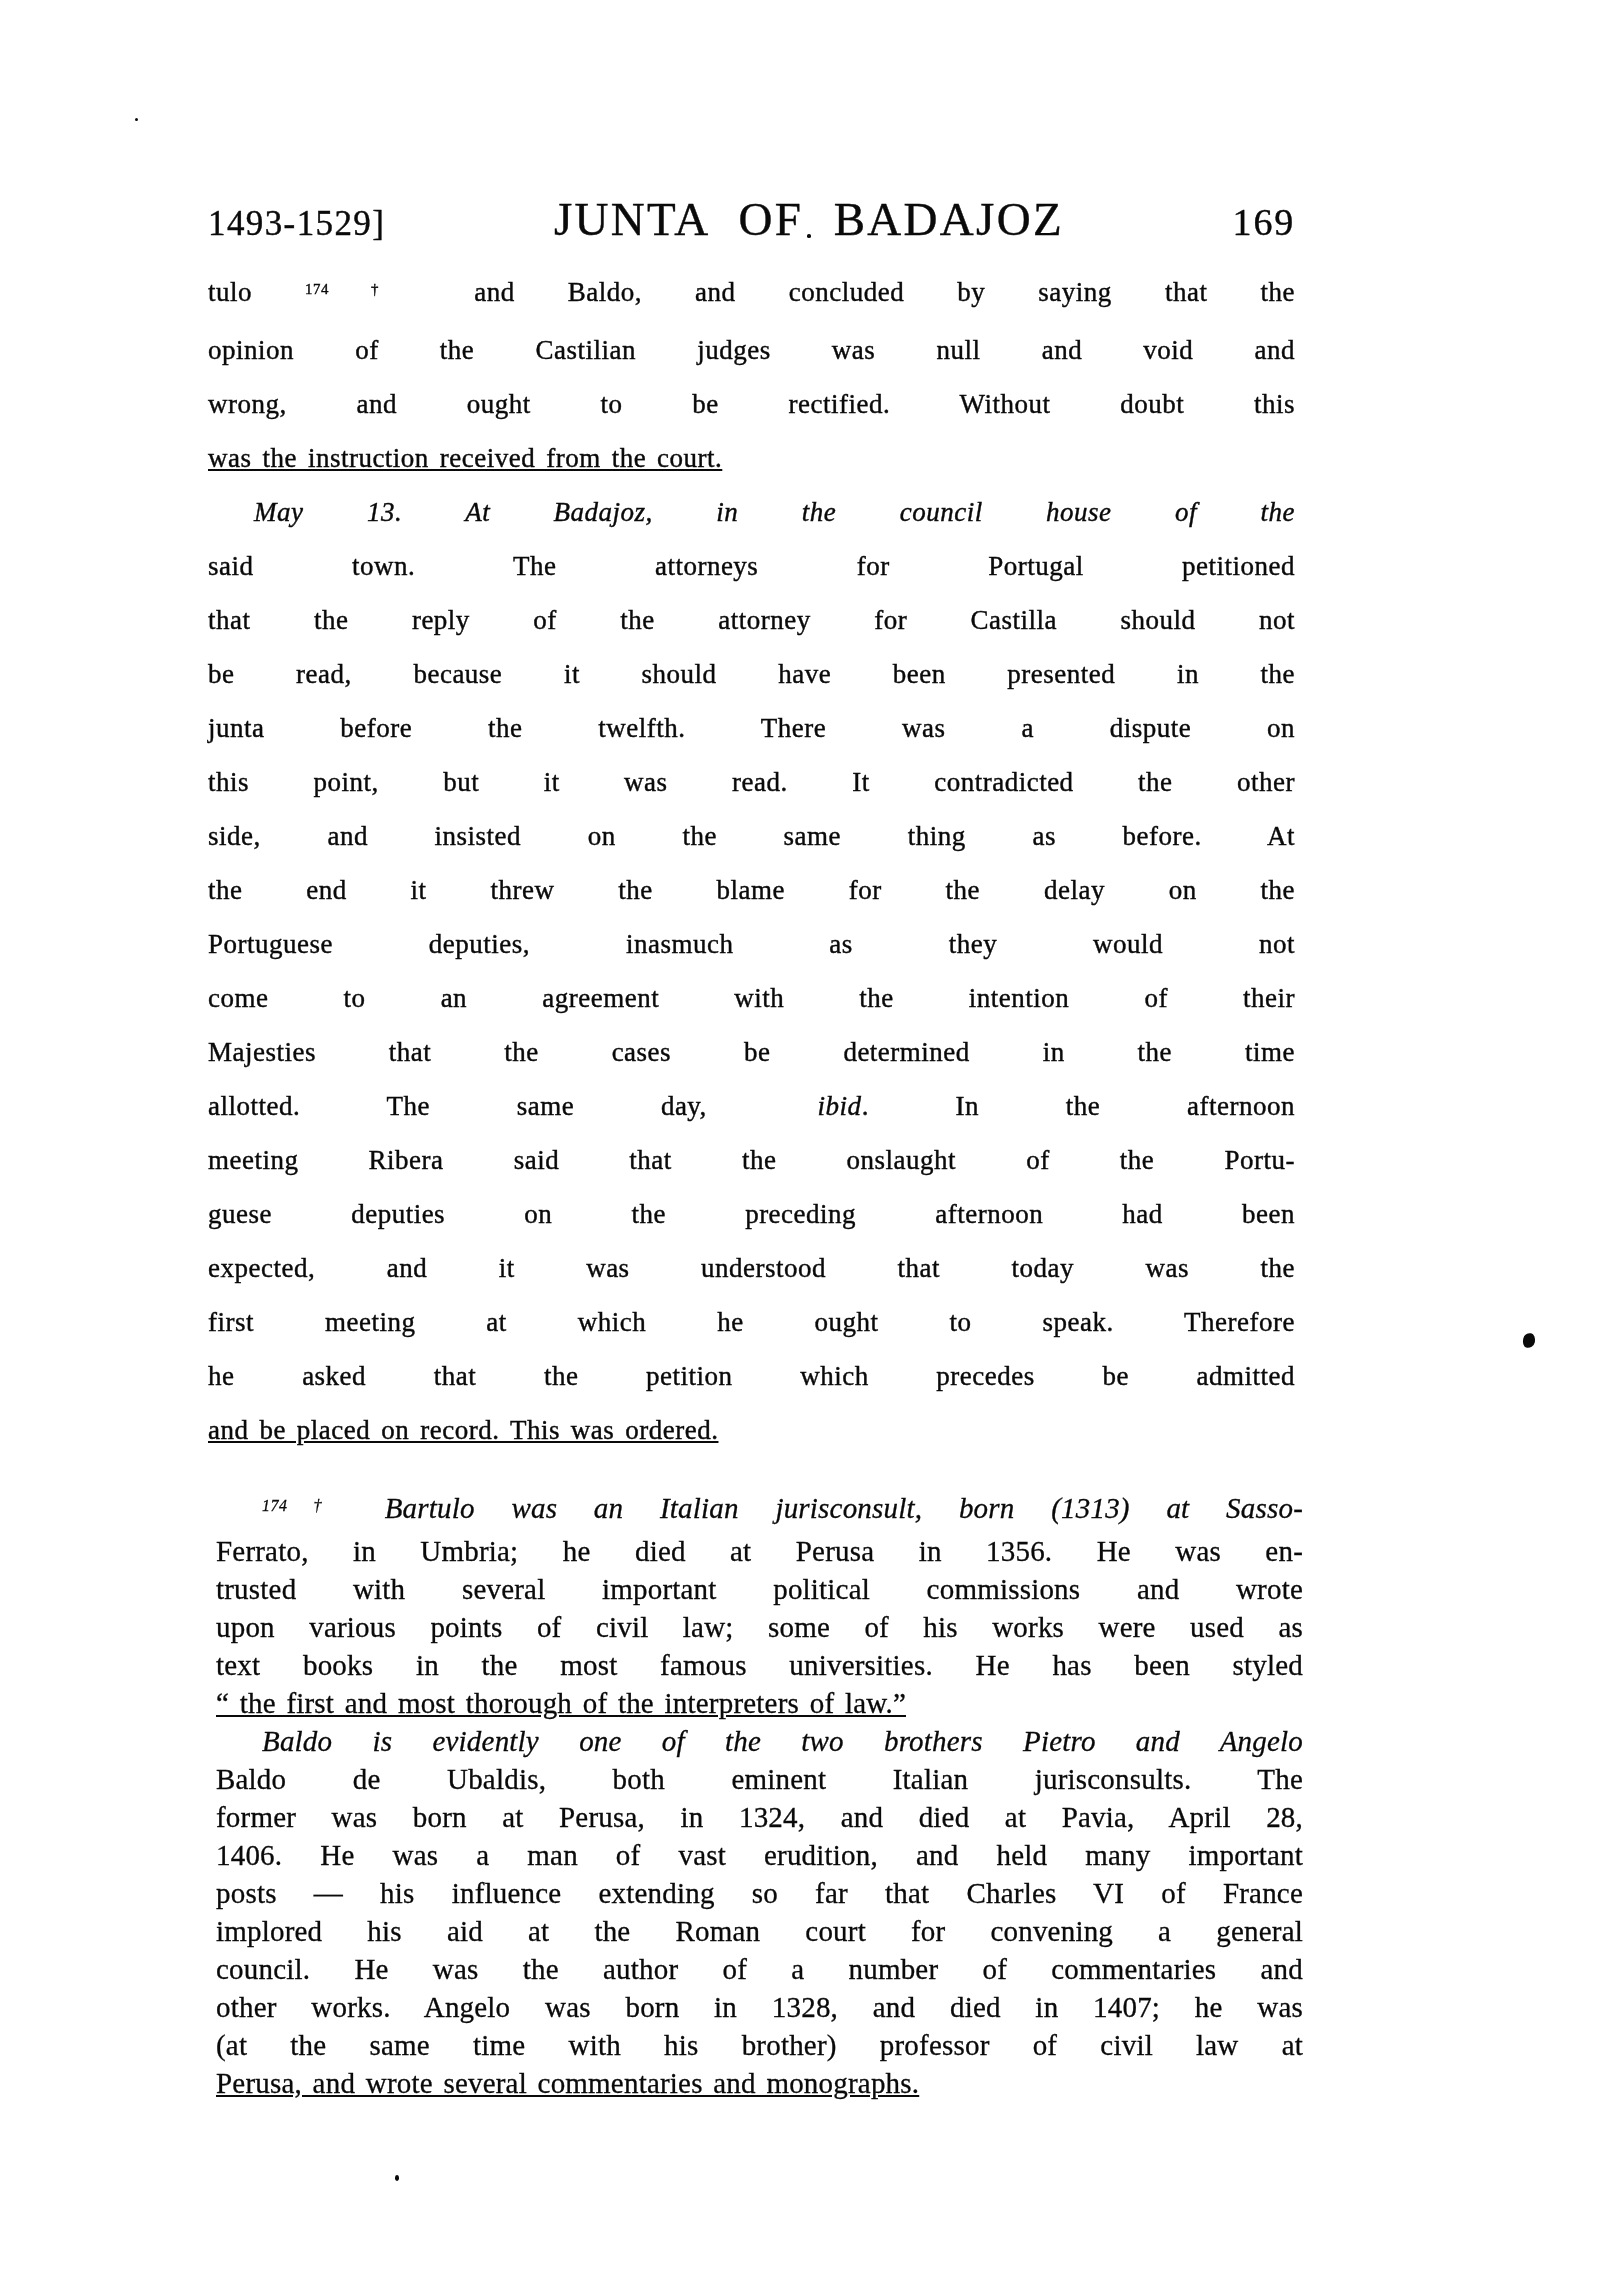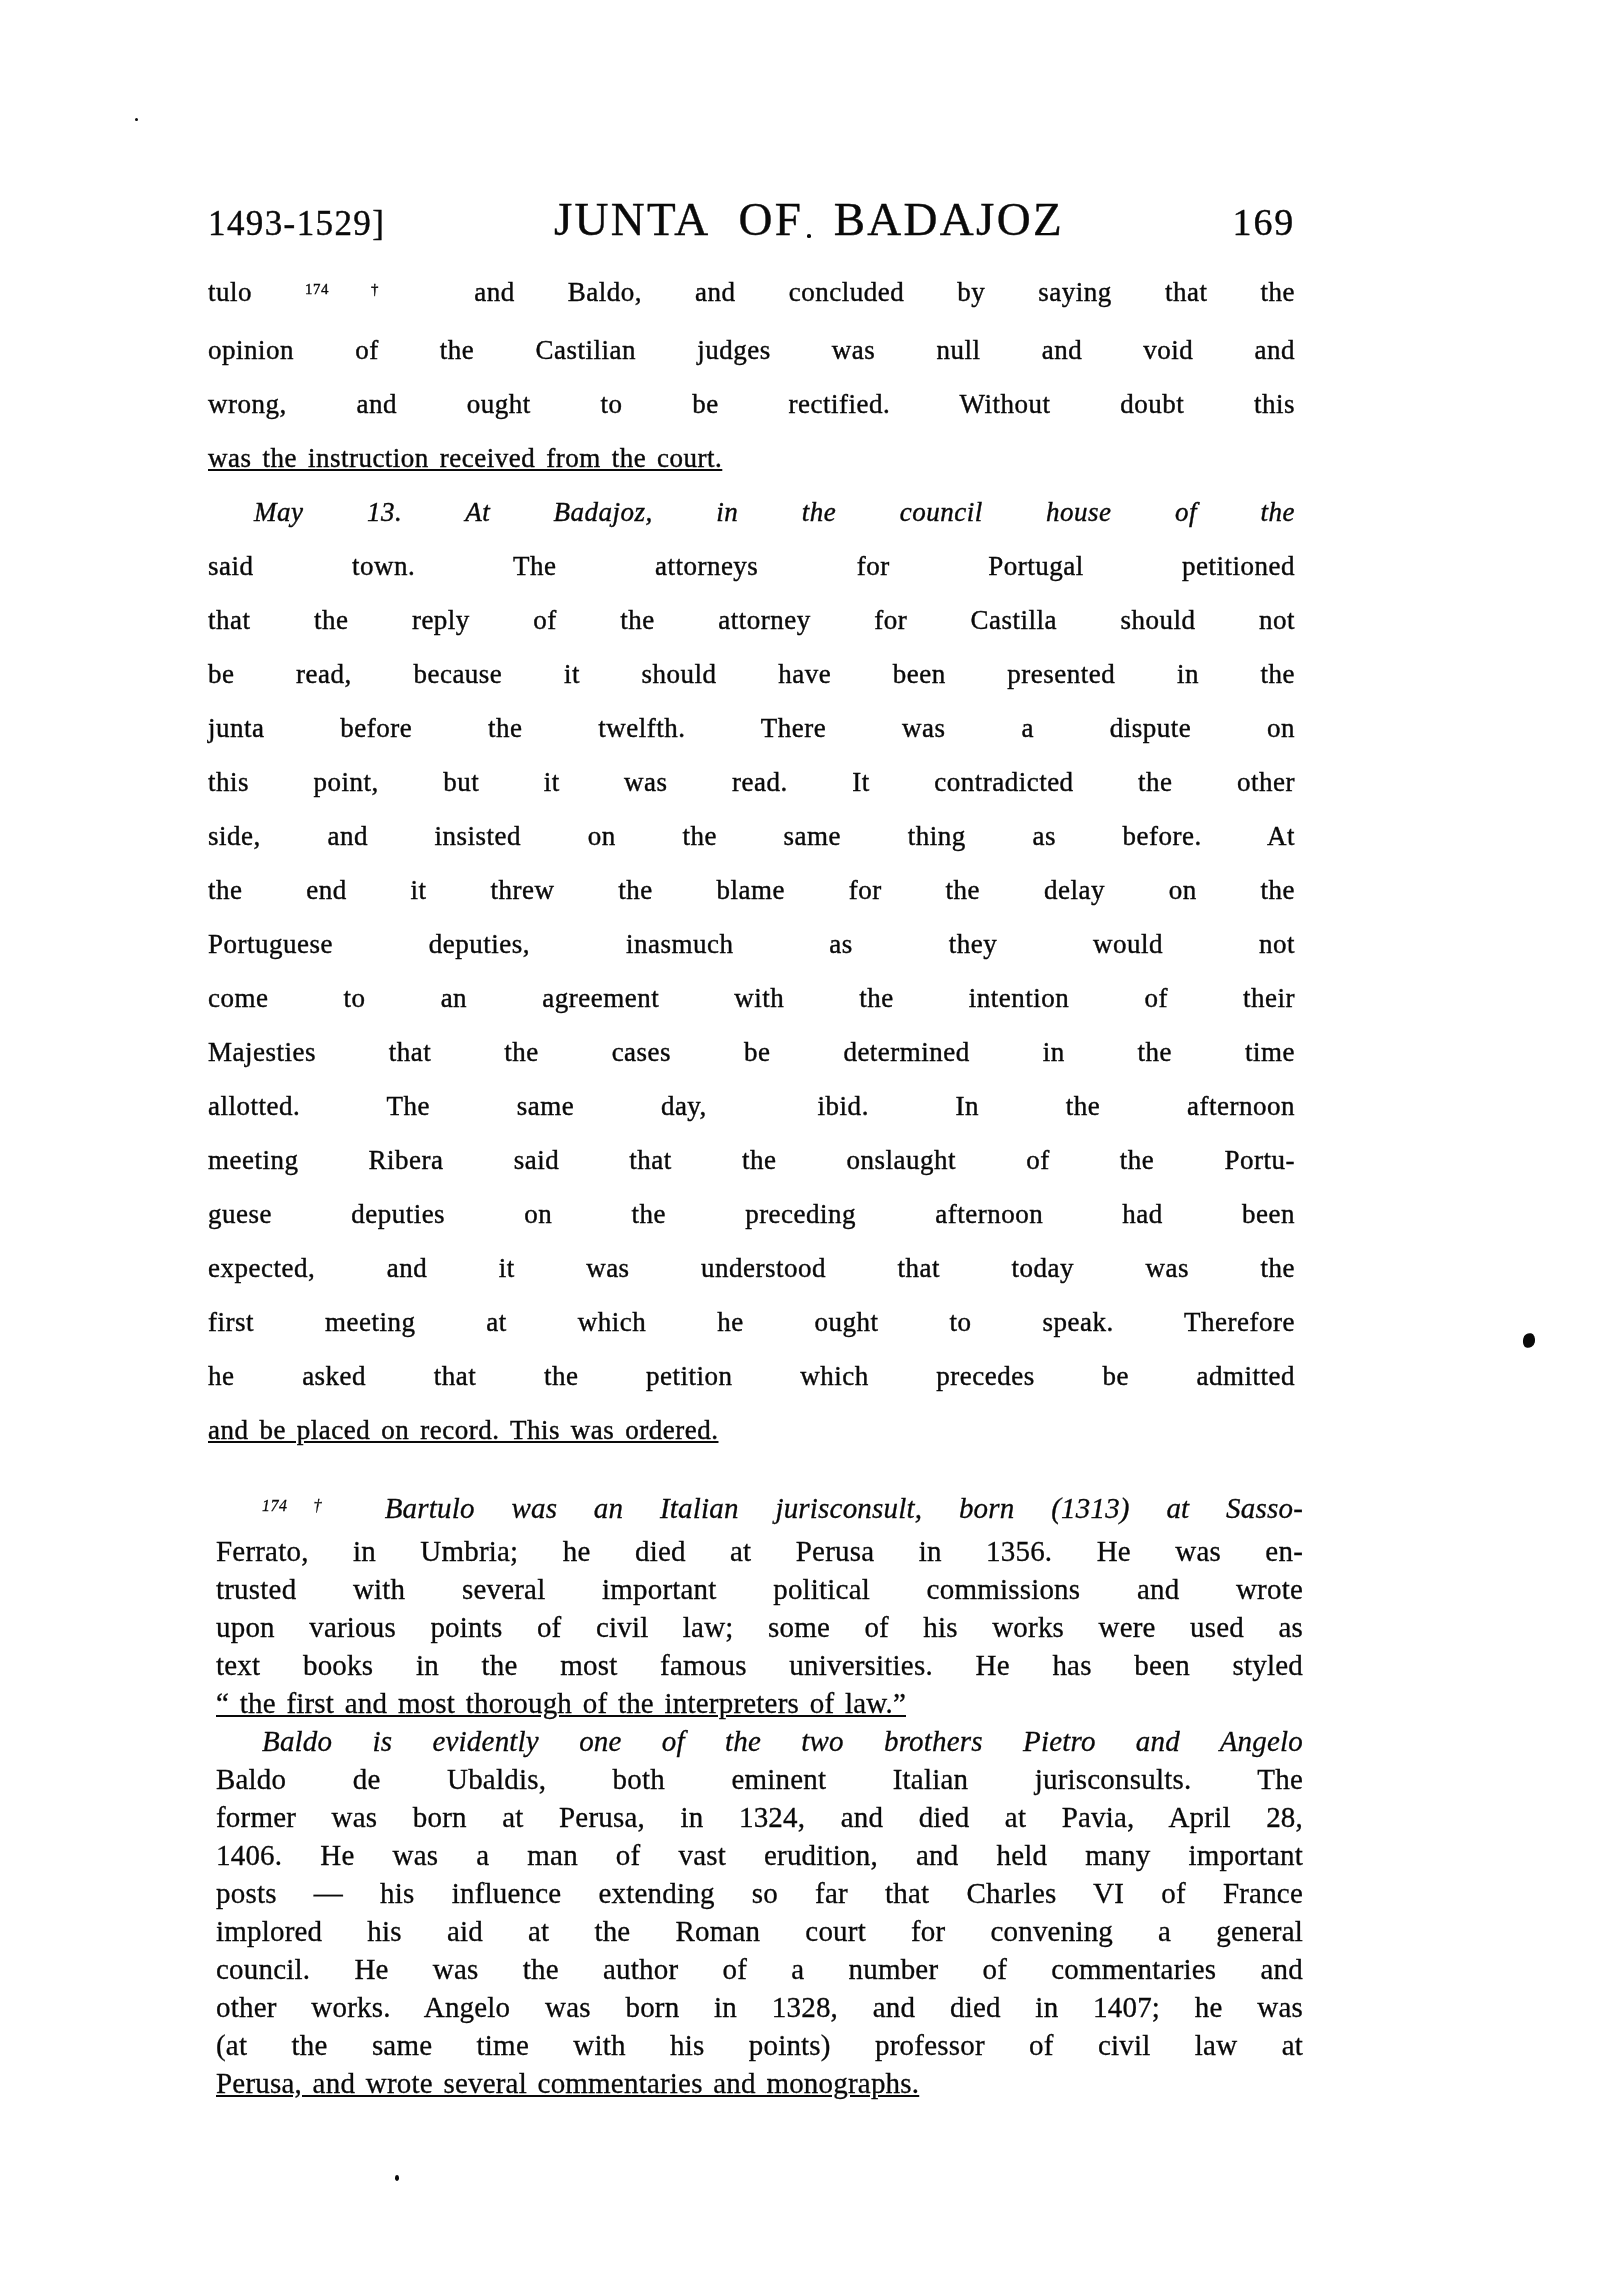--- a/index.html
+++ b/index.html
@@ -84,20 +84,21 @@
     text-indent: 46px;
     font-style: italic;
   }
   .sup {
     font-size: 55%;
     position: relative;
     top: -0.45em;
     letter-spacing: 0.5px;
   }
   .ital {
+    font-style: italic;
     margin-left: 24px;
   }
 
   
   .blot {
     position: absolute;
     background: #0a0a0a;
   }
   .speck {
     border-radius: 50%;
@@ -154,21 +155,21 @@
       </div>
       <div class="para indent">
         <div class="line"><span>Baldo is evidently one of the two brothers Pietro and Angelo</span></div>
         <div class="line"><span>Baldo de Ubaldis, both eminent Italian jurisconsults. The</span></div>
         <div class="line"><span>former was born at Perusa, in 1324, and died at Pavia, April 28,</span></div>
         <div class="line"><span>1406. He was a man of vast erudition, and held many important</span></div>
         <div class="line"><span>posts — his influence extending so far that Charles VI of France</span></div>
         <div class="line"><span>implored his aid at the Roman court for convening a general</span></div>
         <div class="line"><span>council. He was the author of a number of commentaries and</span></div>
         <div class="line"><span>other works. Angelo was born in 1328, and died in 1407; he was</span></div>
-        <div class="line"><span>(at the same time with his points) professor of civil law at</span></div>
+        <div class="line"><span>(at the same time with his brother) professor of civil law at</span></div>
         <div class="line last"><span>Perusa, and wrote several commentaries and monographs.</span></div>
       </div>
     </div>
 
   <div class="blot speck" style="left:135px;top:118px;width:3.2px;height:3.2px;"></div>
   <div class="blot speck" style="left:807px;top:234px;width:3.7px;height:3.7px;"></div>
   <div class="blot" style="left:1523px;top:1333px;width:12px;height:15px;border-radius:55% 45% 60% 40% / 45% 55% 45% 55%;transform:rotate(12deg);"></div>
   <div class="blot speck" style="left:395px;top:2175px;width:3.7px;height:5.5px;"></div>
 
   <div>

